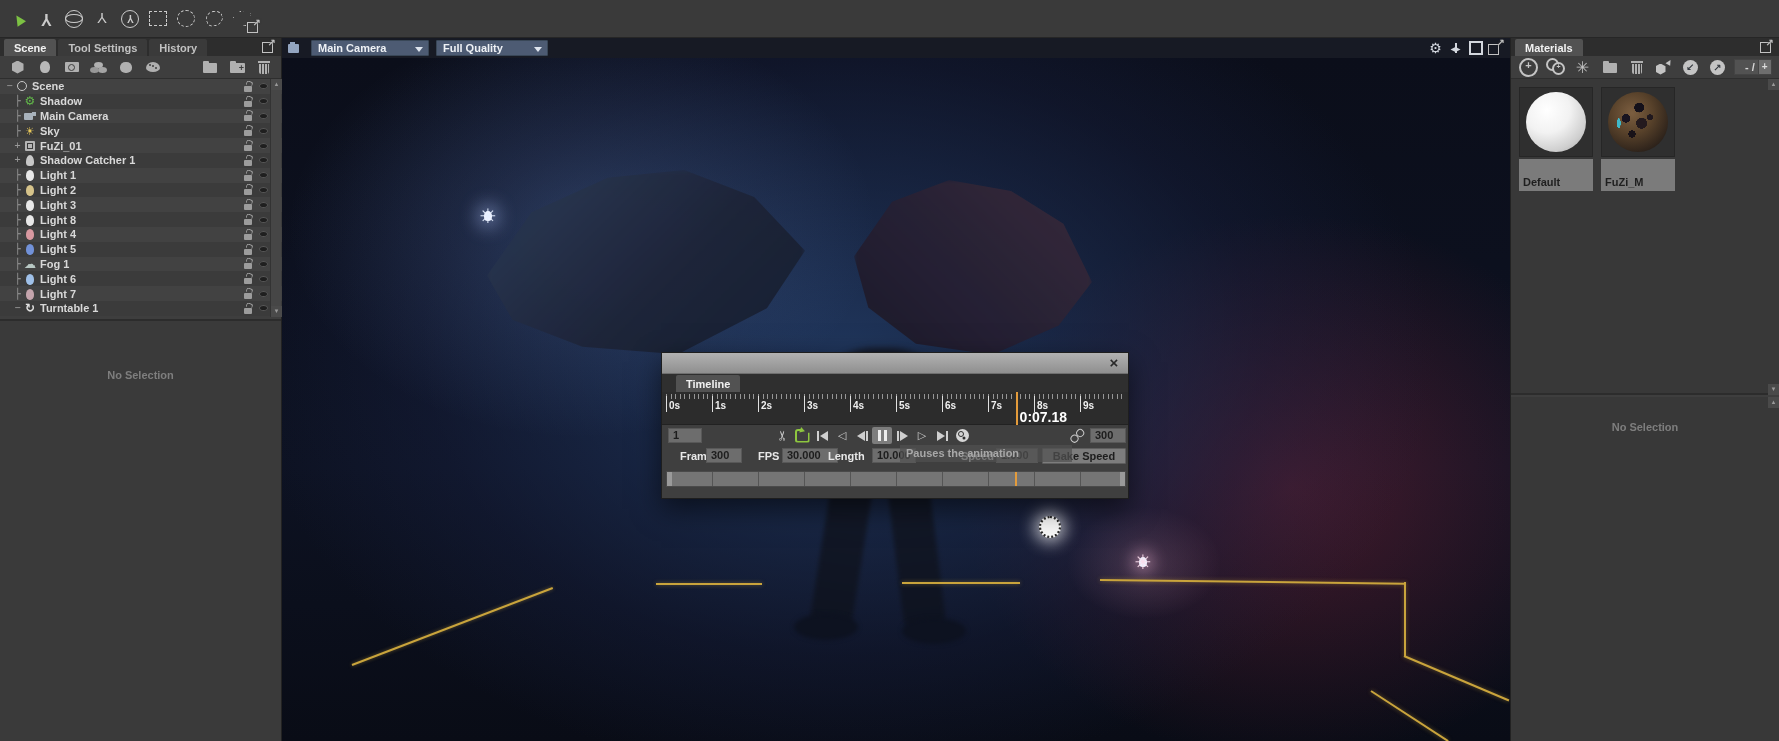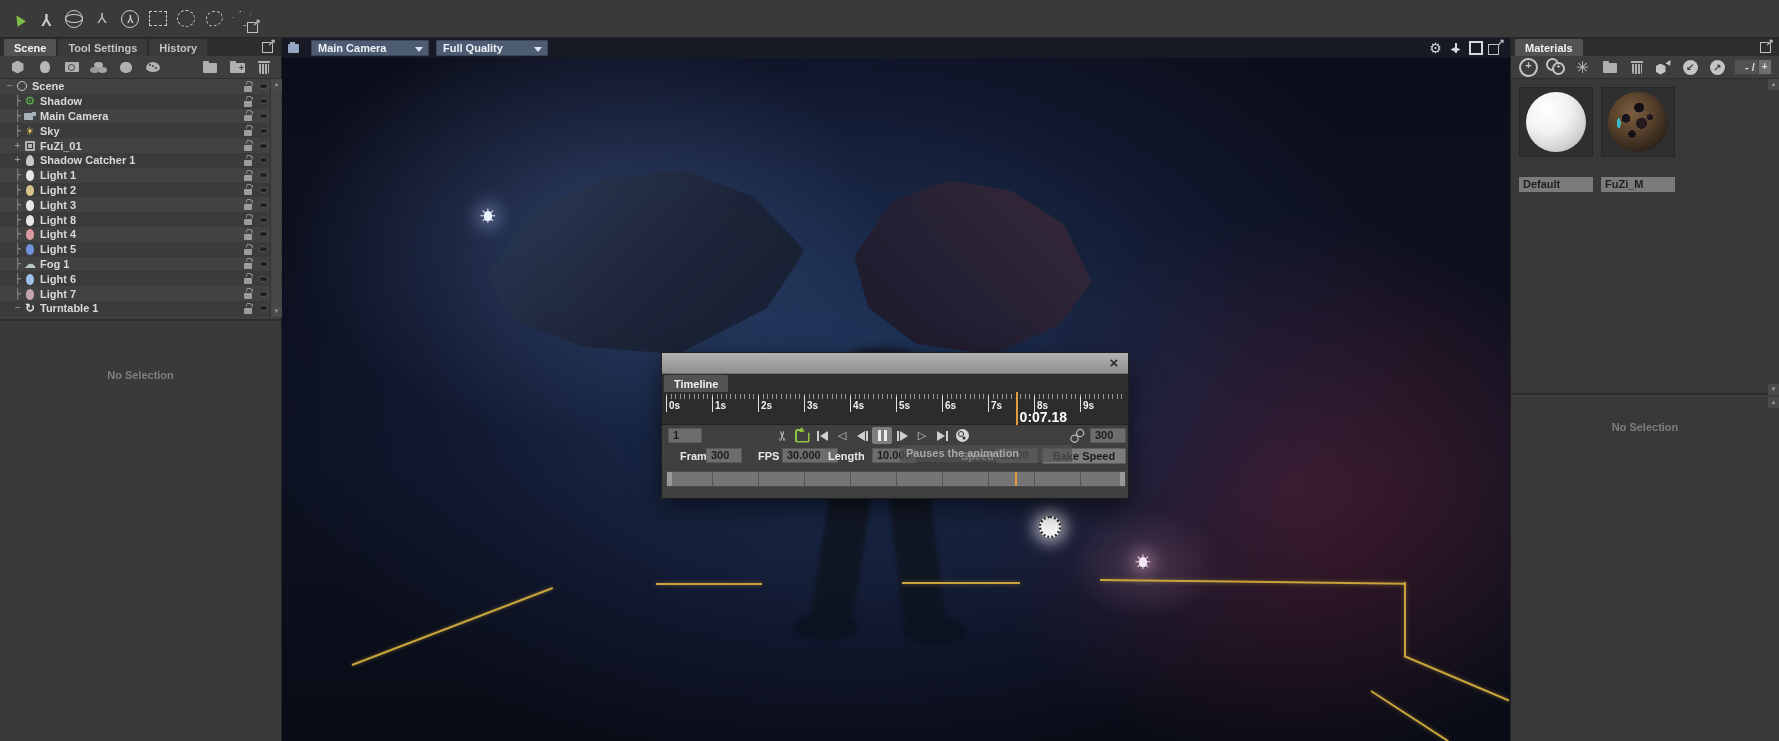--- a/index.html
+++ b/index.html
@@ -133,21 +133,21 @@
     box-shadow:0 0 16px 5px rgba(255,255,255,.65);cursor:pointer;}
   .yline{position:absolute;height:2px;background:#c9a43c;transform-origin:left center;box-shadow:0 0 4px rgba(201,164,60,.5);}
 
   
   .timeline-window{position:absolute;left:379px;top:314px;width:468px;height:147px;background:#3f3f3f;
     border:1px solid #1e1e1e;box-shadow:0 10px 26px rgba(0,0,0,.55);z-index:10;}
   .tl-titlebar{position:absolute;left:0;top:0;right:0;height:21px;background:linear-gradient(#b2b2b2,#8f8f8f);
     border-bottom:1px solid #6f6f6f;cursor:move;}
   .tl-close{position:absolute;right:5px;top:1px;width:18px;height:18px;color:#2a2a2a;font-size:15px;font-weight:700;
     text-align:center;line-height:18px;cursor:pointer;}
-  .tl-tabrow{position:absolute;left:0;top:21px;right:0;height:18px;background:#2f2f2f;display:flex;align-items:flex-end;padding-left:2px;}
+  .tl-tabrow{position:absolute;left:0;top:21px;right:0;height:18px;background:#2f2f2f;display:flex;align-items:flex-end;padding-left:14px;}
   .ruler{position:absolute;left:0;top:39px;right:0;height:33px;background:#2c2c2c;border-bottom:1px solid #222;padding-left:8px;}
   .ruler-track{position:absolute;left:4px;top:0;width:460px;height:33px;}
   .rticks{position:absolute;left:0;right:0;top:2px;height:5px;
     background:repeating-linear-gradient(90deg,#b9b9b9 0 1px,transparent 1px 4.6px);opacity:.75;}
   .rlabel{position:absolute;top:4px;height:16px;border-left:1px solid #e0e0e0;padding-left:2px;
     font-size:10px;font-weight:700;color:#f0f0f0;line-height:20px;}
   .rplayhead{position:absolute;top:0;bottom:0;width:2px;background:#e39b3b;}
   .rtime{position:absolute;top:17px;font-size:14px;font-weight:700;color:#fff;white-space:nowrap;}
   .tl-transport{position:absolute;left:0;top:73px;right:0;height:20px;}
   .tl-input{position:absolute;height:15px;background:#6d6d6d;border:1px solid #585858;color:#1d1d1d;
@@ -217,21 +217,21 @@
   .sphere{width:60px;height:60px;border-radius:50%;}
   .sphere-default{background:radial-gradient(circle at 35% 30%,#ffffff 0%,#f2f2f2 40%,#cfcfcf 72%,#9e9e9e 100%);}
   .sphere-fuzi{background:
     radial-gradient(8px 8px at 52% 26%,#14101a 60%,transparent 62%),
     radial-gradient(7px 7px at 30% 44%,#191420 60%,transparent 62%),
     radial-gradient(9px 9px at 56% 52%,#241a1e 60%,transparent 62%),
     radial-gradient(6px 6px at 40% 70%,#181218 60%,transparent 62%),
     radial-gradient(5px 5px at 70% 42%,#20181e 60%,transparent 62%),
     radial-gradient(3px 8px at 18% 52%,#3fb8c8 60%,transparent 65%),
     radial-gradient(circle at 40% 35%,#7c5e40 0%,#57412a 40%,#2e231b 75%,#150f0b 100%);}
-  .mat-label{margin-top:20px;height:15px;background:#7b7b7b;color:#1f1f1f;font-size:11px;font-weight:700;line-height:15px;padding:0 4px;
+  .mat-label{margin-top:2px;height:15px;background:#7b7b7b;color:#1f1f1f;font-size:11px;font-weight:700;line-height:15px;padding:16px 4px;
     white-space:nowrap;overflow:hidden;}
   .mat-props{position:absolute;left:0;top:359px;right:0;bottom:0;background:#383838;}
   .materials-panel .no-sel{top:24px;}
 </style>
 </head>
 <body>
 
 <div class="top-toolbar">
 
     <div class="tool select-tool active"></div>

